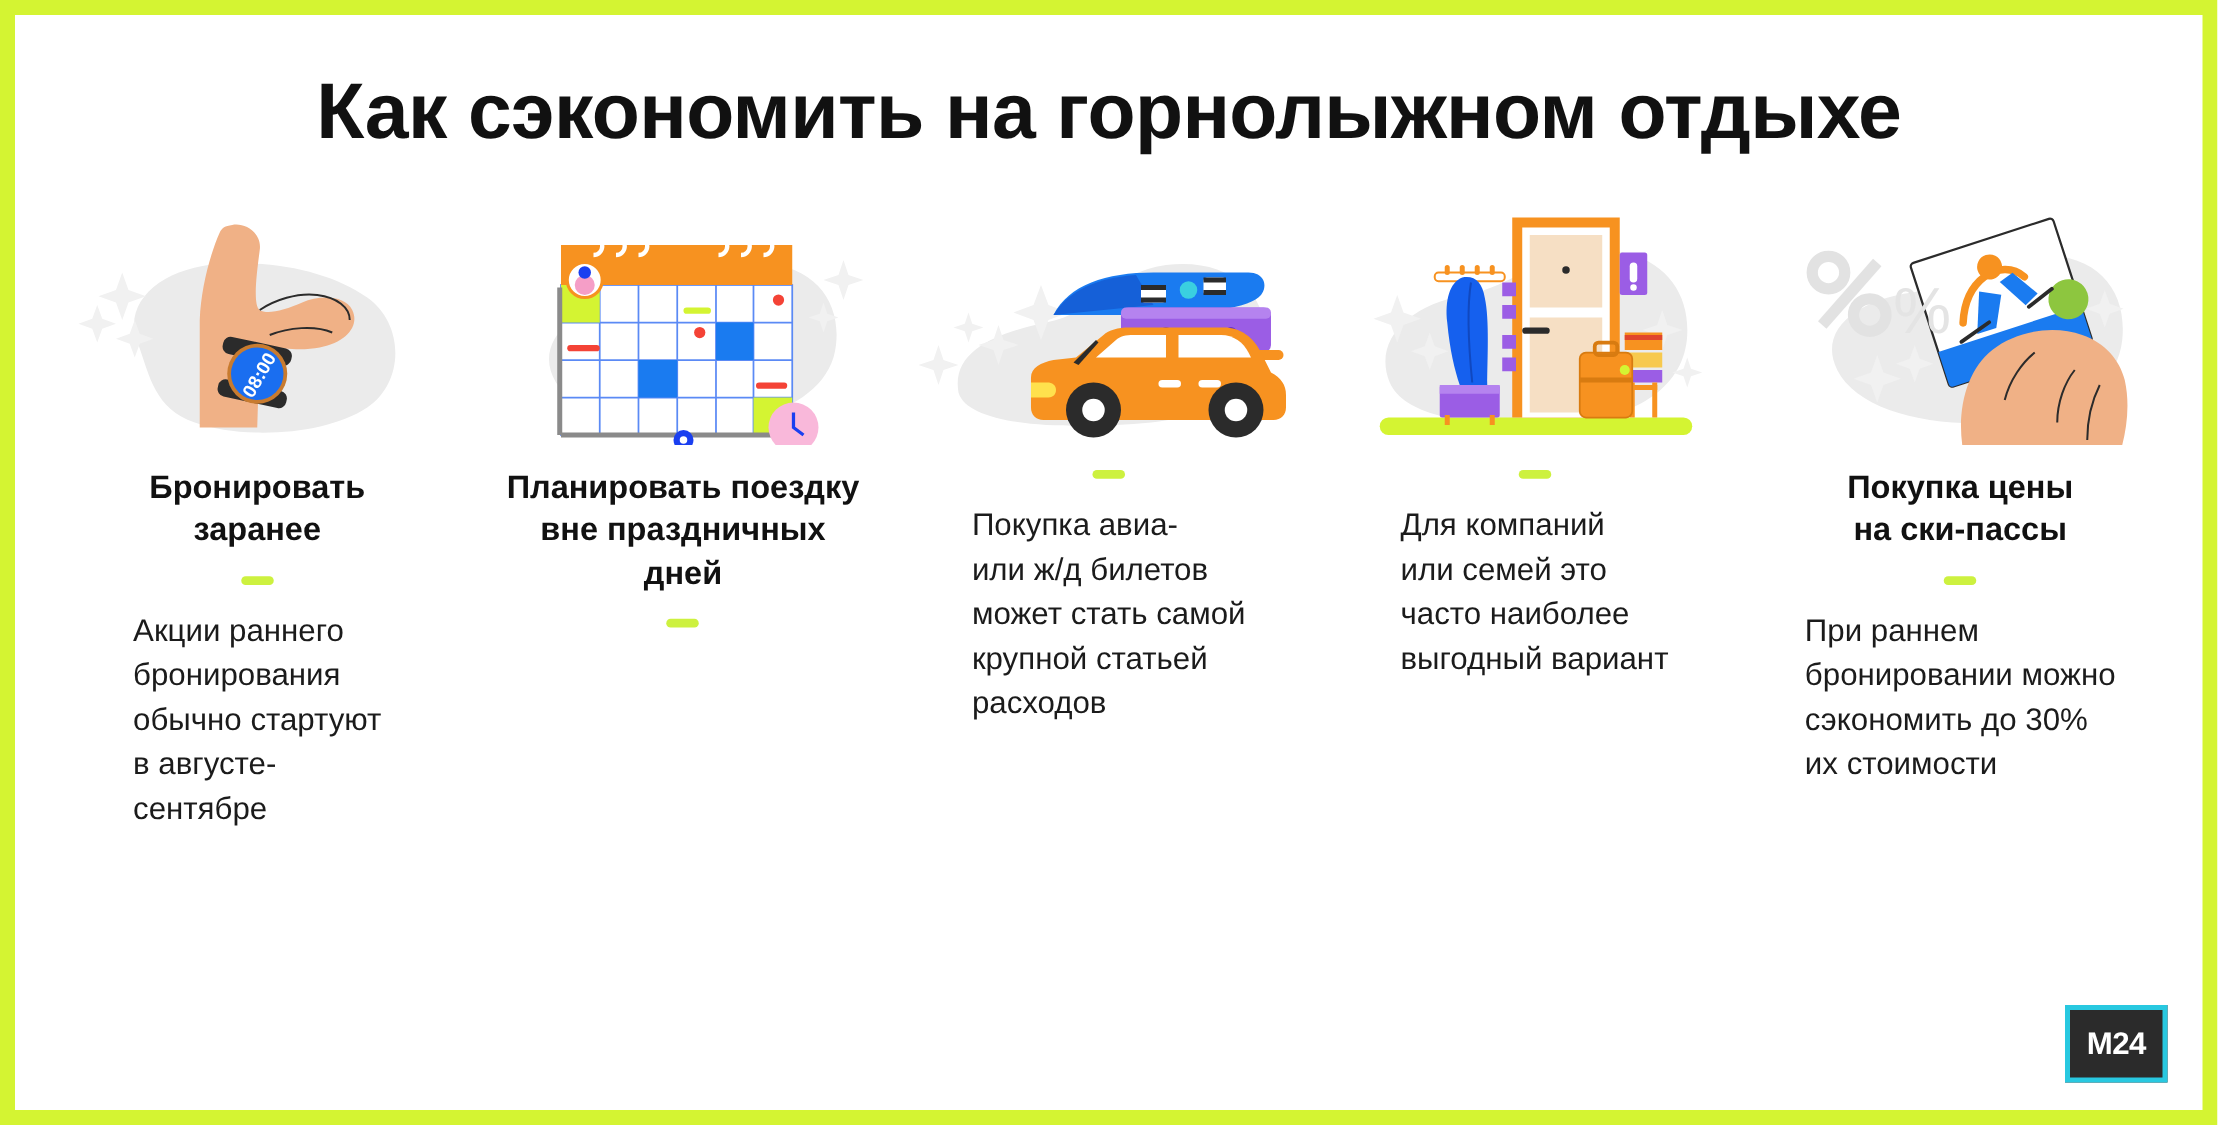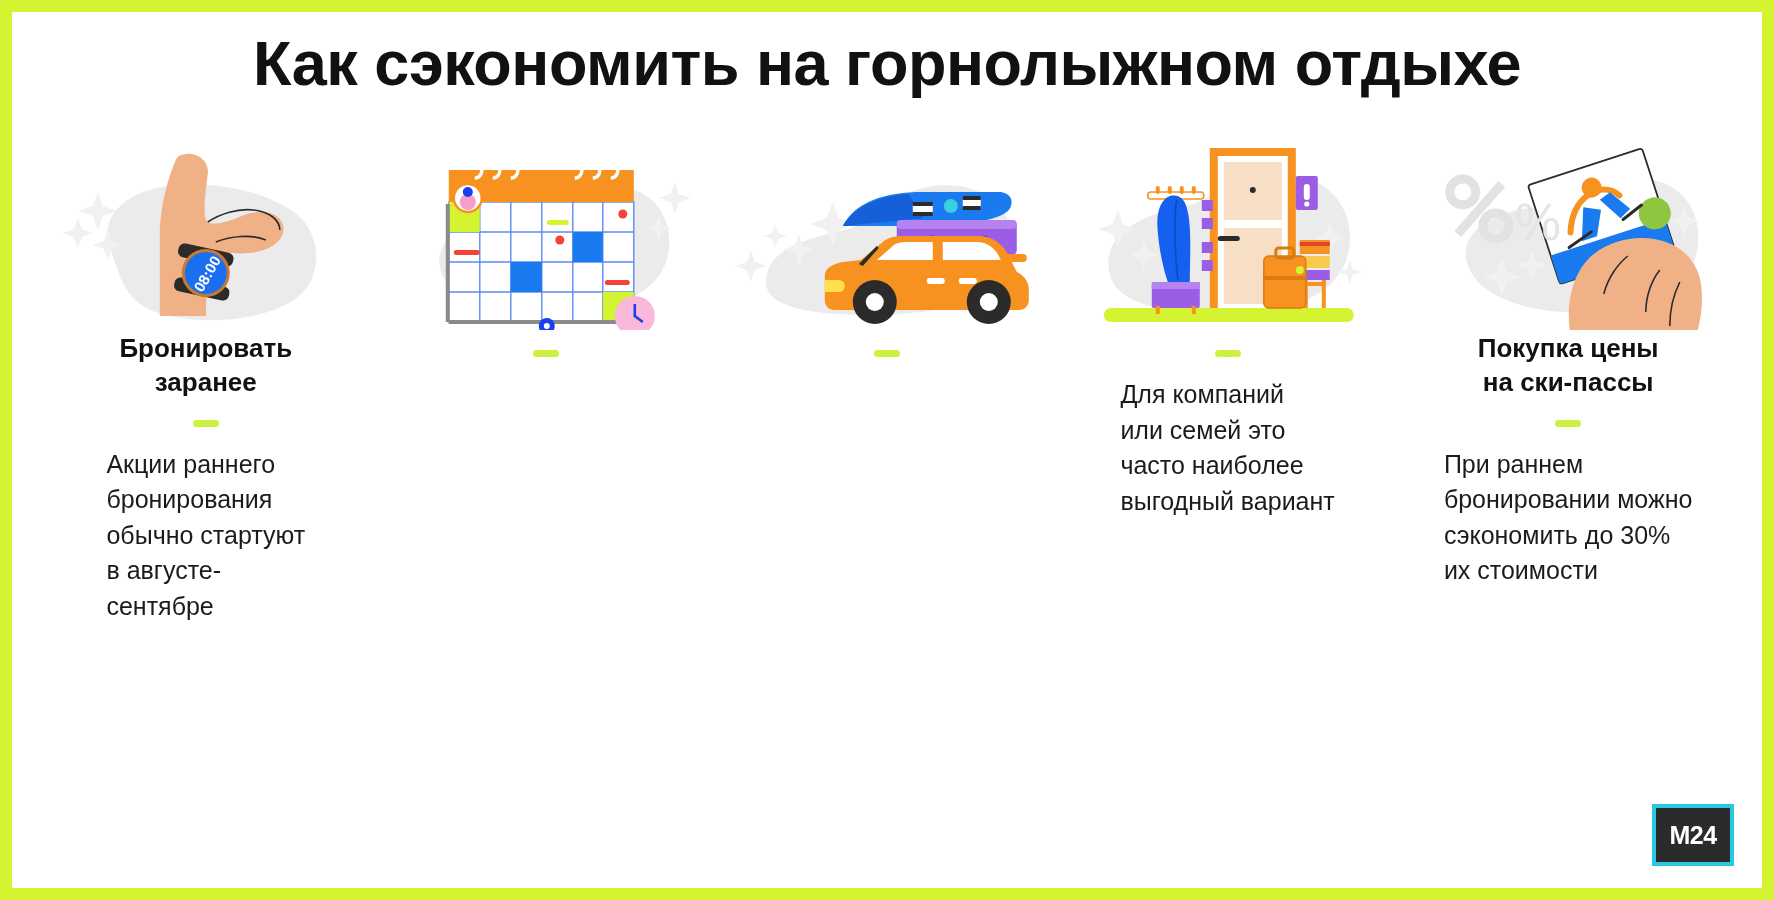--- a/index.html
+++ b/index.html
@@ -20,21 +20,21 @@
     width: 100%; height: 100%;
     background: #ffffff;
     overflow: hidden;
   }
   .title {
     text-align: center;
     font-size: 63px;
     font-weight: 700;
     letter-spacing: -0.5px;
     color: #111111;
-    padding-top: 18px;
+    padding-top: 44px;
     line-height: 1.05;
     white-space: nowrap;
   }
   .cols {
     display: flex;
     justify-content: space-between;
     align-items: flex-start;
     padding: 0 34px;
     margin-top: 34px;
   }
@@ -49,21 +49,21 @@
     height: 200px;
     position: relative;
   }
   .art svg { display: block; width: 100%; height: 100%; }
   .card-title {
     font-size: 26px;
     font-weight: 700;
     color: #111111;
     text-align: center;
     line-height: 1.32;
-    margin-top: 1px;
+    margin-top: 16px;
     white-space: pre-line;
   }
   .dash {
     width: 26px; height: 7px;
     border-radius: 4px;
     background: #cdf13f;
     margin: 20px 0 20px 0;
   }
   .card-body {
     font-size: 25px;
@@ -173,20 +173,23 @@
             <rect x="57" y="120" width="26" height="5" rx="2.5" fill="#f44336"></rect>
             <rect x="208" y="150" width="25" height="5" rx="2.5" fill="#f44336"></rect>
             <circle cx="226" cy="84" r="4.5" fill="#f44336"></circle>
             <circle cx="163" cy="110" r="4.5" fill="#f44336"></circle>
             <circle cx="238" cy="186" r="20" fill="#f9b8da"></circle>
             <path d="M238 174 L238 186 L246 192" stroke="#1a3ff0" stroke-width="2.6" fill="none"></path>
             <path d="M142 196 a8 8 0 1 1 16 0 c0 6 -8 14 -8 14 s-8 -8 -8 -14 Z" fill="#1a3ff0"></path>
             <circle cx="150" cy="196" r="3" fill="#ffffff"></circle>
           </svg>
         </div>
+        <div class="card-title">Планировать поездку
+вне праздничных
+дней</div>
         <div class="dash"></div>
       </div>
 
       <div class="col">
         <div class="art">
           <svg viewBox="0 0 300 200">
             <path class="blob" d="M30 158 C24 124 62 110 100 102 C142 94 152 62 196 56 C244 50 276 76 276 114 C276 152 240 176 184 182 C120 188 38 186 30 158 Z"></path>
             <g class="spark">
               <path d="M96 72 l6 16 16 6 -16 6 -6 16 -6 -16 -16 -6 16 -6 Z"></path>
               <path d="M62 104 l4 12 12 4 -12 4 -4 12 -4 -12 -12 -4 12 -4 Z"></path>
@@ -214,20 +217,25 @@
             <rect x="190" y="148" width="18" height="6" rx="3" fill="#ffffff"></rect>
             <rect x="222" y="148" width="18" height="6" rx="3" fill="#ffffff"></rect>
             <path d="M88 150 l0 12 l14 0 c4 0 6 -3 6 -6 c0 -4 -3 -6 -7 -6 Z" fill="#ffe14d"></path>
             <circle cx="138" cy="172" r="22" fill="#2b2b2b"></circle>
             <circle cx="138" cy="172" r="9" fill="#ffffff"></circle>
             <circle cx="252" cy="172" r="22" fill="#2b2b2b"></circle>
             <circle cx="252" cy="172" r="9" fill="#ffffff"></circle>
           </svg>
         </div>
         <div class="dash"></div>
+        <div class="card-body">Покупка авиа-
+или ж/д билетов
+может стать самой
+крупной статьей
+расходов</div>
       </div>
 
       <div class="col">
         <div class="art">
           <svg viewBox="0 0 300 200">
             <path class="blob" d="M34 150 C20 116 50 88 94 80 C138 72 150 46 196 44 C246 42 274 72 272 112 C270 152 234 178 176 182 C116 186 48 182 34 150 Z"></path>
             <g class="spark">
               <path d="M40 80 l5 14 14 5 -14 5 -5 14 -5 -14 -14 -5 14 -5 Z"></path>
               <path d="M66 110 l4 11 11 4 -11 4 -4 11 -4 -11 -11 -4 11 -4 Z"></path>
               <path d="M252 92 l4 12 12 4 -12 4 -4 12 -4 -12 -12 -4 12 -4 Z"></path>

